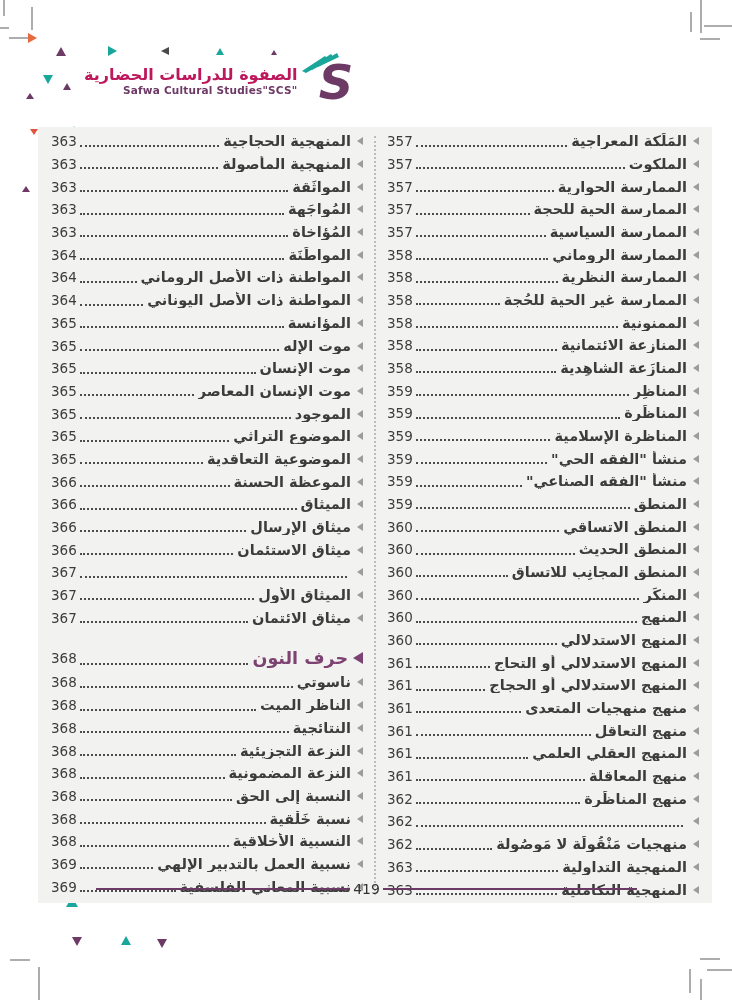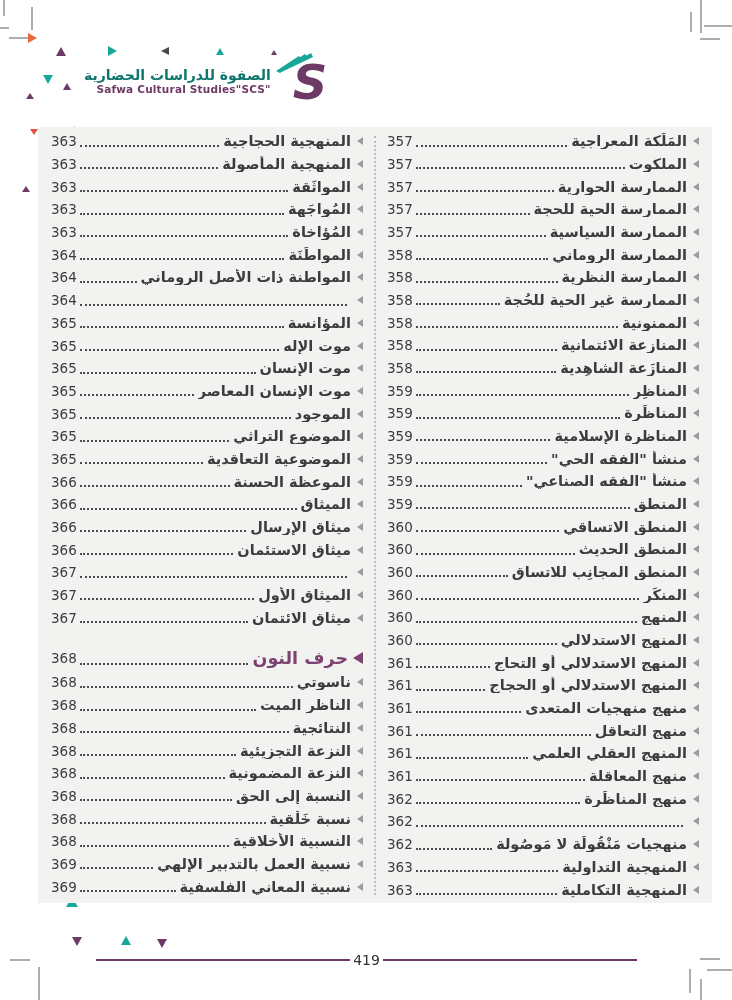--- a/index.html
+++ b/index.html
@@ -7,21 +7,21 @@
   body {
     position:relative; overflow:hidden; background:#ffffff;
     font-family:"DejaVu Sans", sans-serif;
   }
   .mark { position:absolute; background:#adadad; }
   .tri  { position:absolute; width:0; height:0; }
 
   
   .logo { position:absolute; left:84px; top:52px; display:flex; align-items:center; }
   .logo-text { text-align:right; margin-right:5px; }
-  .logo-ar { font-size:14px; font-weight:bold; color:#0f766e; direction:rtl; line-height:1.15; }
+  .logo-ar { font-size:16px; font-weight:bold; color:#be185d; direction:rtl; line-height:1.15; }
   .logo-en { font-size:10.5px; font-weight:bold; color:#6d3a66; letter-spacing:0.2px; }
 
   
   .panel {
     position:absolute; left:38px; top:127px; width:674px; height:776px;
     background:#f2f2f0; direction:rtl; display:flex; padding:3px 13px 2px 13px;
   }
   .col { flex:1; display:flex; flex-direction:column; min-width:0; }
   .divider { width:0; border-left:2px dotted #bcbcbc; margin:6px 11px; }
 
@@ -42,21 +42,21 @@
   .pnum { font-size:13.5px; color:#3c3c3c; direction:ltr; flex:none; }
 
   .row.section { margin-top:15px; height:27px; }
   .row.section .term { color:#7c4271; font-size:17.5px;text-align:right; }
   .row.section .marker {
     border-top:6px solid transparent; border-bottom:6px solid transparent;
     border-right:10px solid #7c4271; margin-left:5px;
   }
 
   
-  .footer { position:absolute; left:96px; top:952px; width:541px; display:flex; align-items:center; }
+  .footer { position:absolute; left:96px; top:881px; width:541px; display:flex; align-items:center; }
   .footer .rule { flex:1; height:2px; background:#6d3a66; }
   .footer .num { font-size:14px; color:#333; padding:0 3px; }
 </style>
 </head>
 <body>
 
 <div class="mark" style="left:31px;top:7px;width:2px;height:23px"></div>
 <div class="mark" style="left:0;top:27px;width:9px;height:2px"></div>
 <div class="mark" style="left:3px;top:0;width:2px;height:16px"></div>
 <div class="mark" style="left:700px;top:0;width:2px;height:33px"></div>
@@ -351,20 +351,21 @@
         <span class="pnum">364</span>
       </div>
       <div class="row">
         <span class="marker"></span>
         <span class="term">المواطنة ذات الأصل الروماني</span>
         <span class="leader"></span>
         <span class="pnum">364</span>
       </div>
       <div class="row">
         <span class="marker"></span>
+        <span class="term">المواطنة ذات الأصل اليوناني</span>
         <span class="leader"></span>
         <span class="pnum">364</span>
       </div>
       <div class="row">
         <span class="marker"></span>
         <span class="term">المؤانسة</span>
         <span class="leader"></span>
         <span class="pnum">365</span>
       </div>
       <div class="row">

